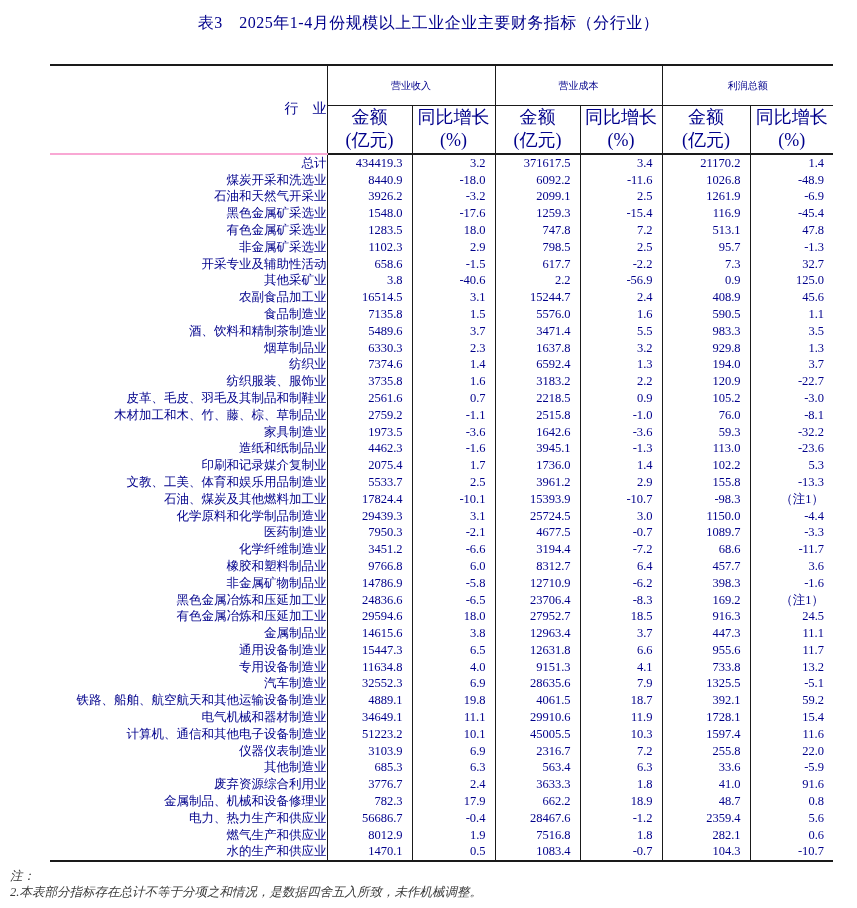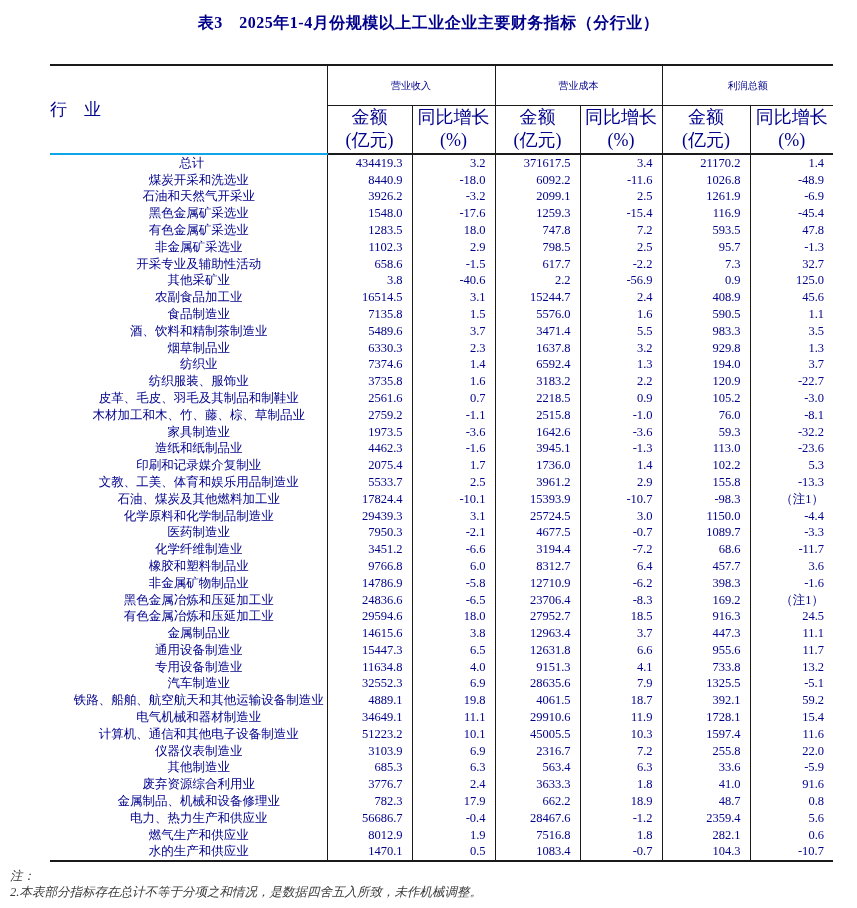--- a/index.html
+++ b/index.html
@@ -1,34 +1,34 @@
 <!DOCTYPE html>
 <html><head>
 <meta charset="utf-8">
 <style>
   html,body{margin:0;padding:0;background:#ffffff;}
   body{width:857px;height:908px;overflow:hidden;
        font-family:"Liberation Serif","DejaVu Serif",serif;}
   .page{position:relative;width:857px;height:908px;background:#fff;}
-  .title{padding-top:13px;text-align:center;font-size:16px;font-weight:bold;
+  .title{padding-top:13px;text-align:center;font-size:16px;font-weight:normal;
          color:#00008B;letter-spacing:0.5px;}
   table.fin{border-collapse:collapse;table-layout:fixed;width:783px;
             margin:30px 0 0 50px;color:#00008B;
             border-top:2px solid #1a1a1a;border-bottom:2px solid #1a1a1a;}
   thead th{font-weight:normal;padding:0;}
-  th.industry-h{font-size:17px;vertical-align:middle;text-align:left;
-                border-bottom:2px solid #0ea5e9;}
+  th.industry-h{font-size:14px;vertical-align:middle;text-align:right;
+                border-bottom:2px solid #f9a8d4;}
   tr.group-row th.grp{height:39px;font-size:10px;text-align:center;vertical-align:middle;
                 border-left:1px solid #1a1a1a;border-bottom:1px solid #1a1a1a;}
   tr.sub-row th.sub{height:36px;font-size:18px;text-align:center;vertical-align:middle;
                 line-height:1.3;white-space:pre-line;
                 border-left:1px solid #1a1a1a;border-bottom:2px solid #1a1a1a;}
   tbody td{height:16.8px;line-height:16.8px;padding:0;font-size:12.5px;
            white-space:nowrap;overflow:hidden;}
-  tbody td.industry{text-align:center;padding-left:7px;}
+  tbody td.industry{text-align:right;padding-left:7px;}
   tbody td.industry.indent{padding-left:21px;}
   tbody td.num{text-align:right;padding-right:9px;border-left:1px solid #1a1a1a;}
   .notes{margin:7px 0 0 10px;color:#3a3a3a;font-style:italic;
          font-size:12.5px;line-height:15.5px;}
   .notes div{white-space:nowrap;}
 </style>
 </head>
 <body>
 
 <div class="page">
@@ -103,21 +103,21 @@
           <td class="num">-15.4</td>
           <td class="num">116.9</td>
           <td class="num">-45.4</td>
         </tr>
         <tr>
           <td class="industry indent">有色金属矿采选业</td>
           <td class="num">1283.5</td>
           <td class="num">18.0</td>
           <td class="num">747.8</td>
           <td class="num">7.2</td>
-          <td class="num">593.5</td>
+          <td class="num">513.1</td>
           <td class="num">47.8</td>
         </tr>
         <tr>
           <td class="industry indent">非金属矿采选业</td>
           <td class="num">1102.3</td>
           <td class="num">2.9</td>
           <td class="num">798.5</td>
           <td class="num">2.5</td>
           <td class="num">95.7</td>
           <td class="num">-1.3</td>

